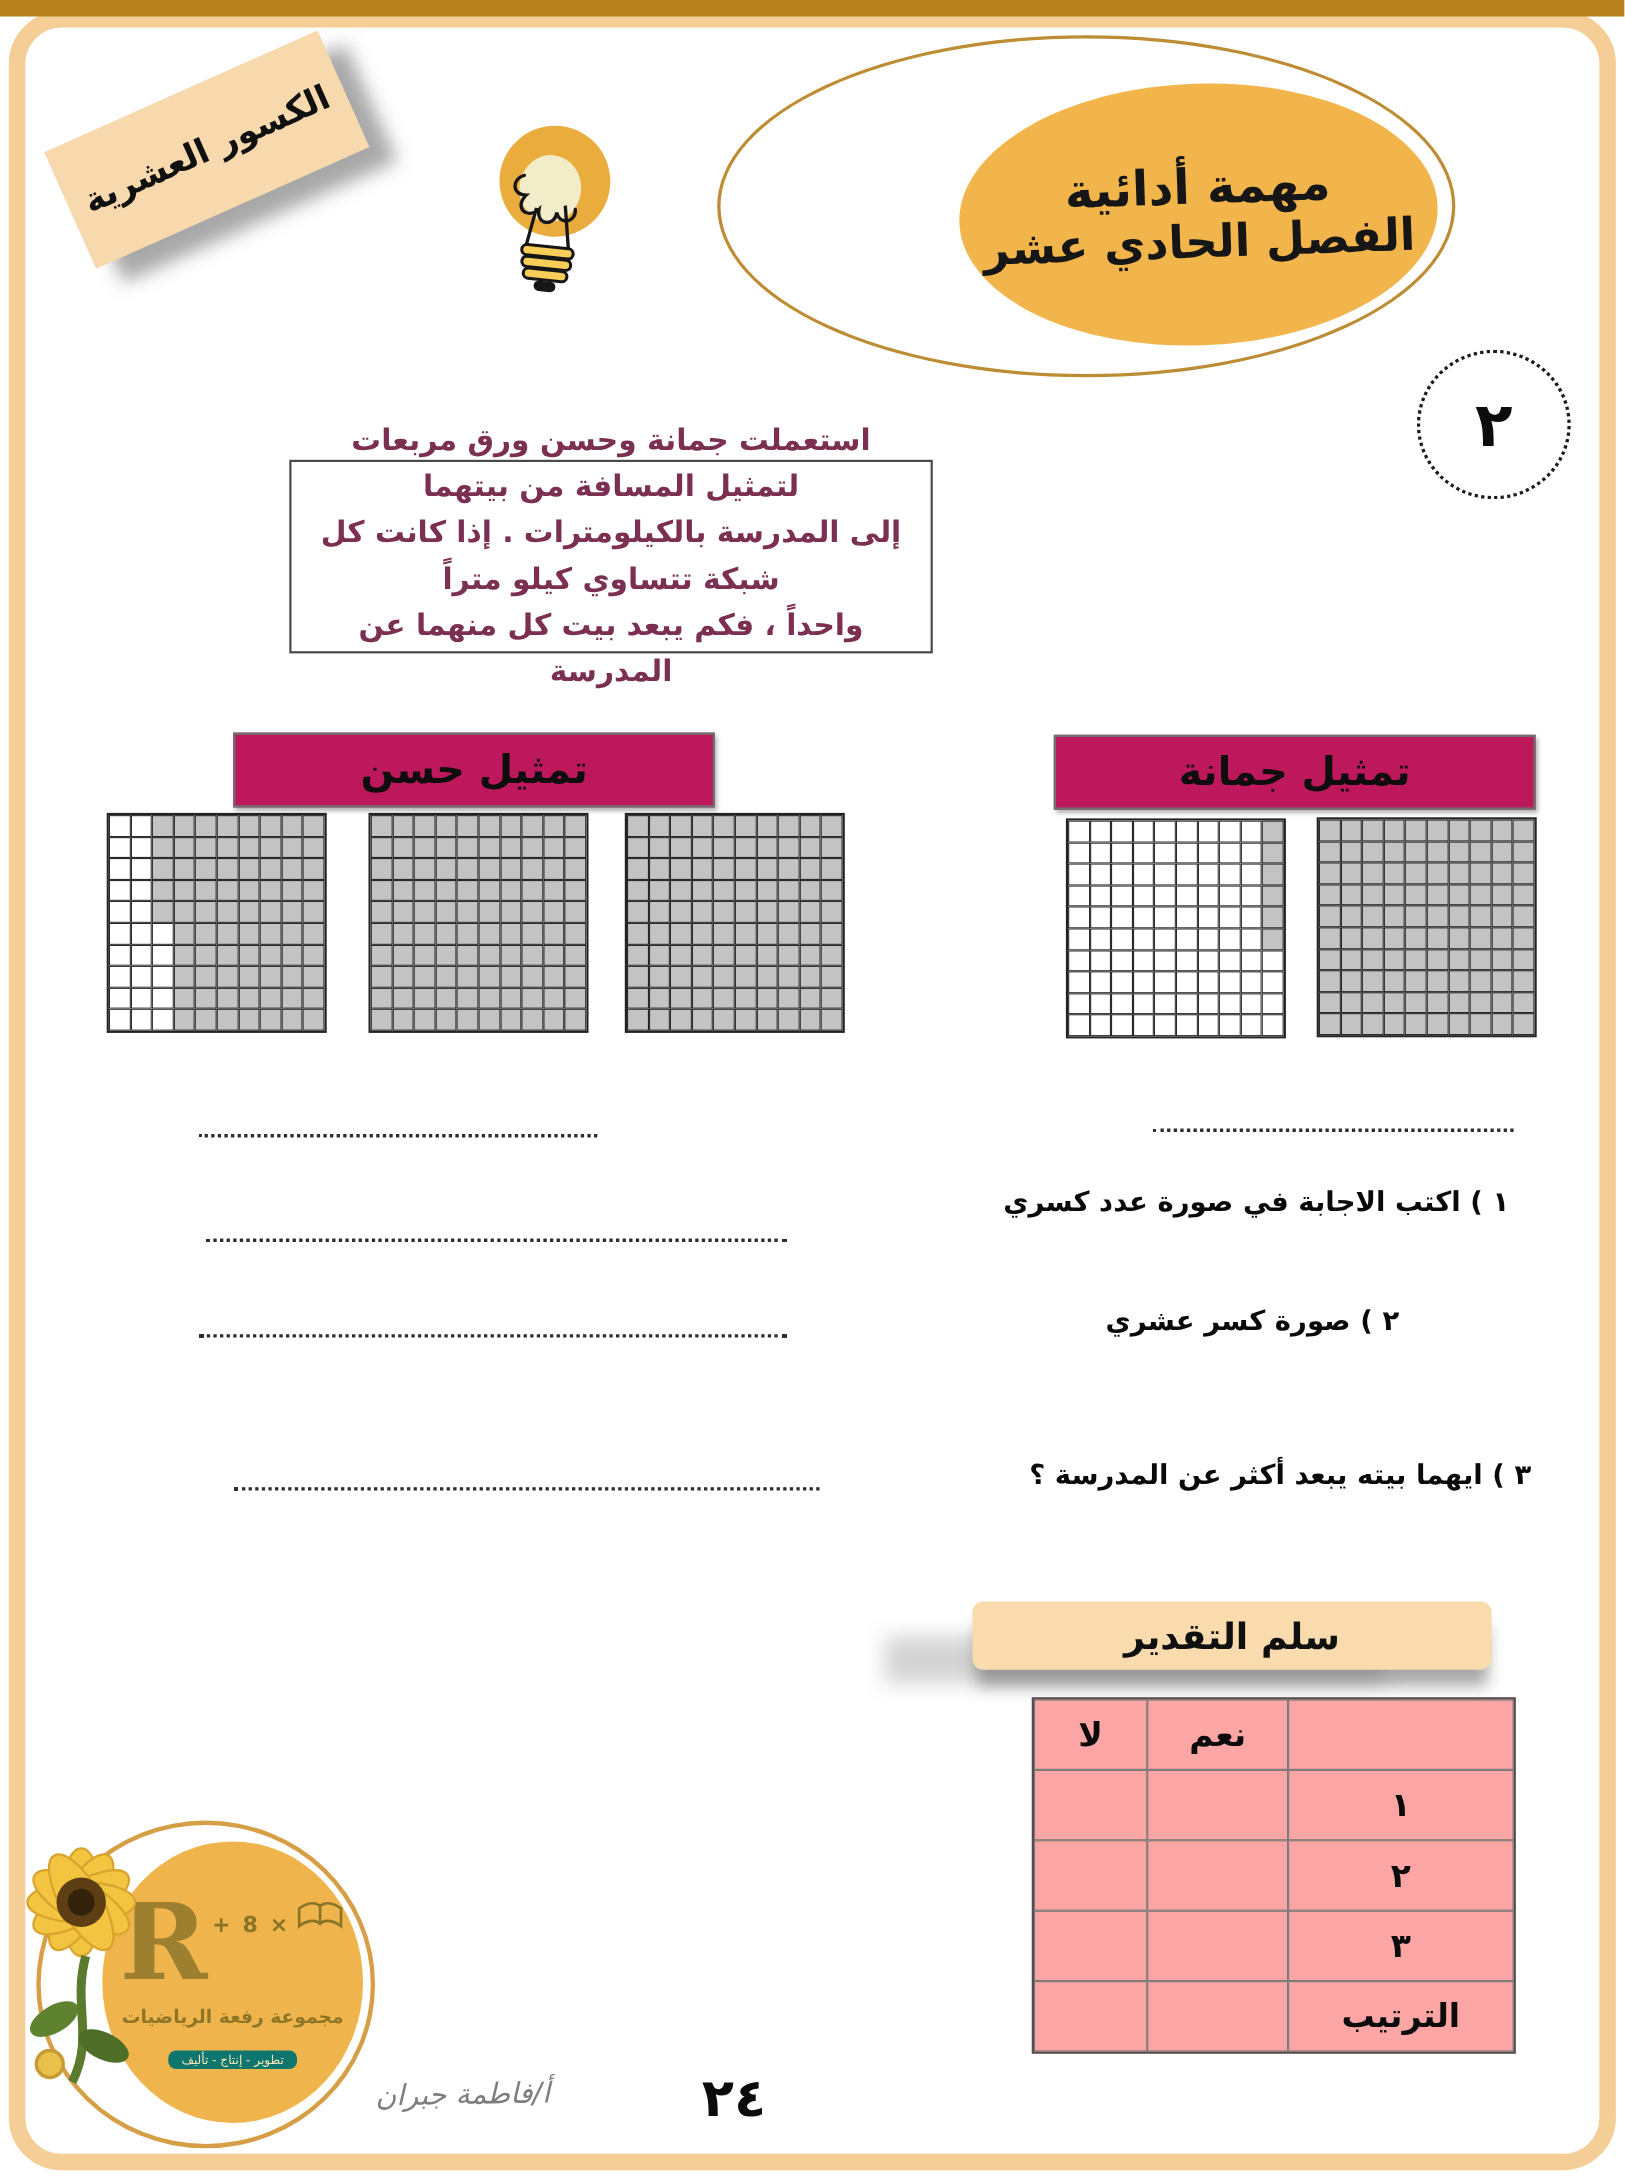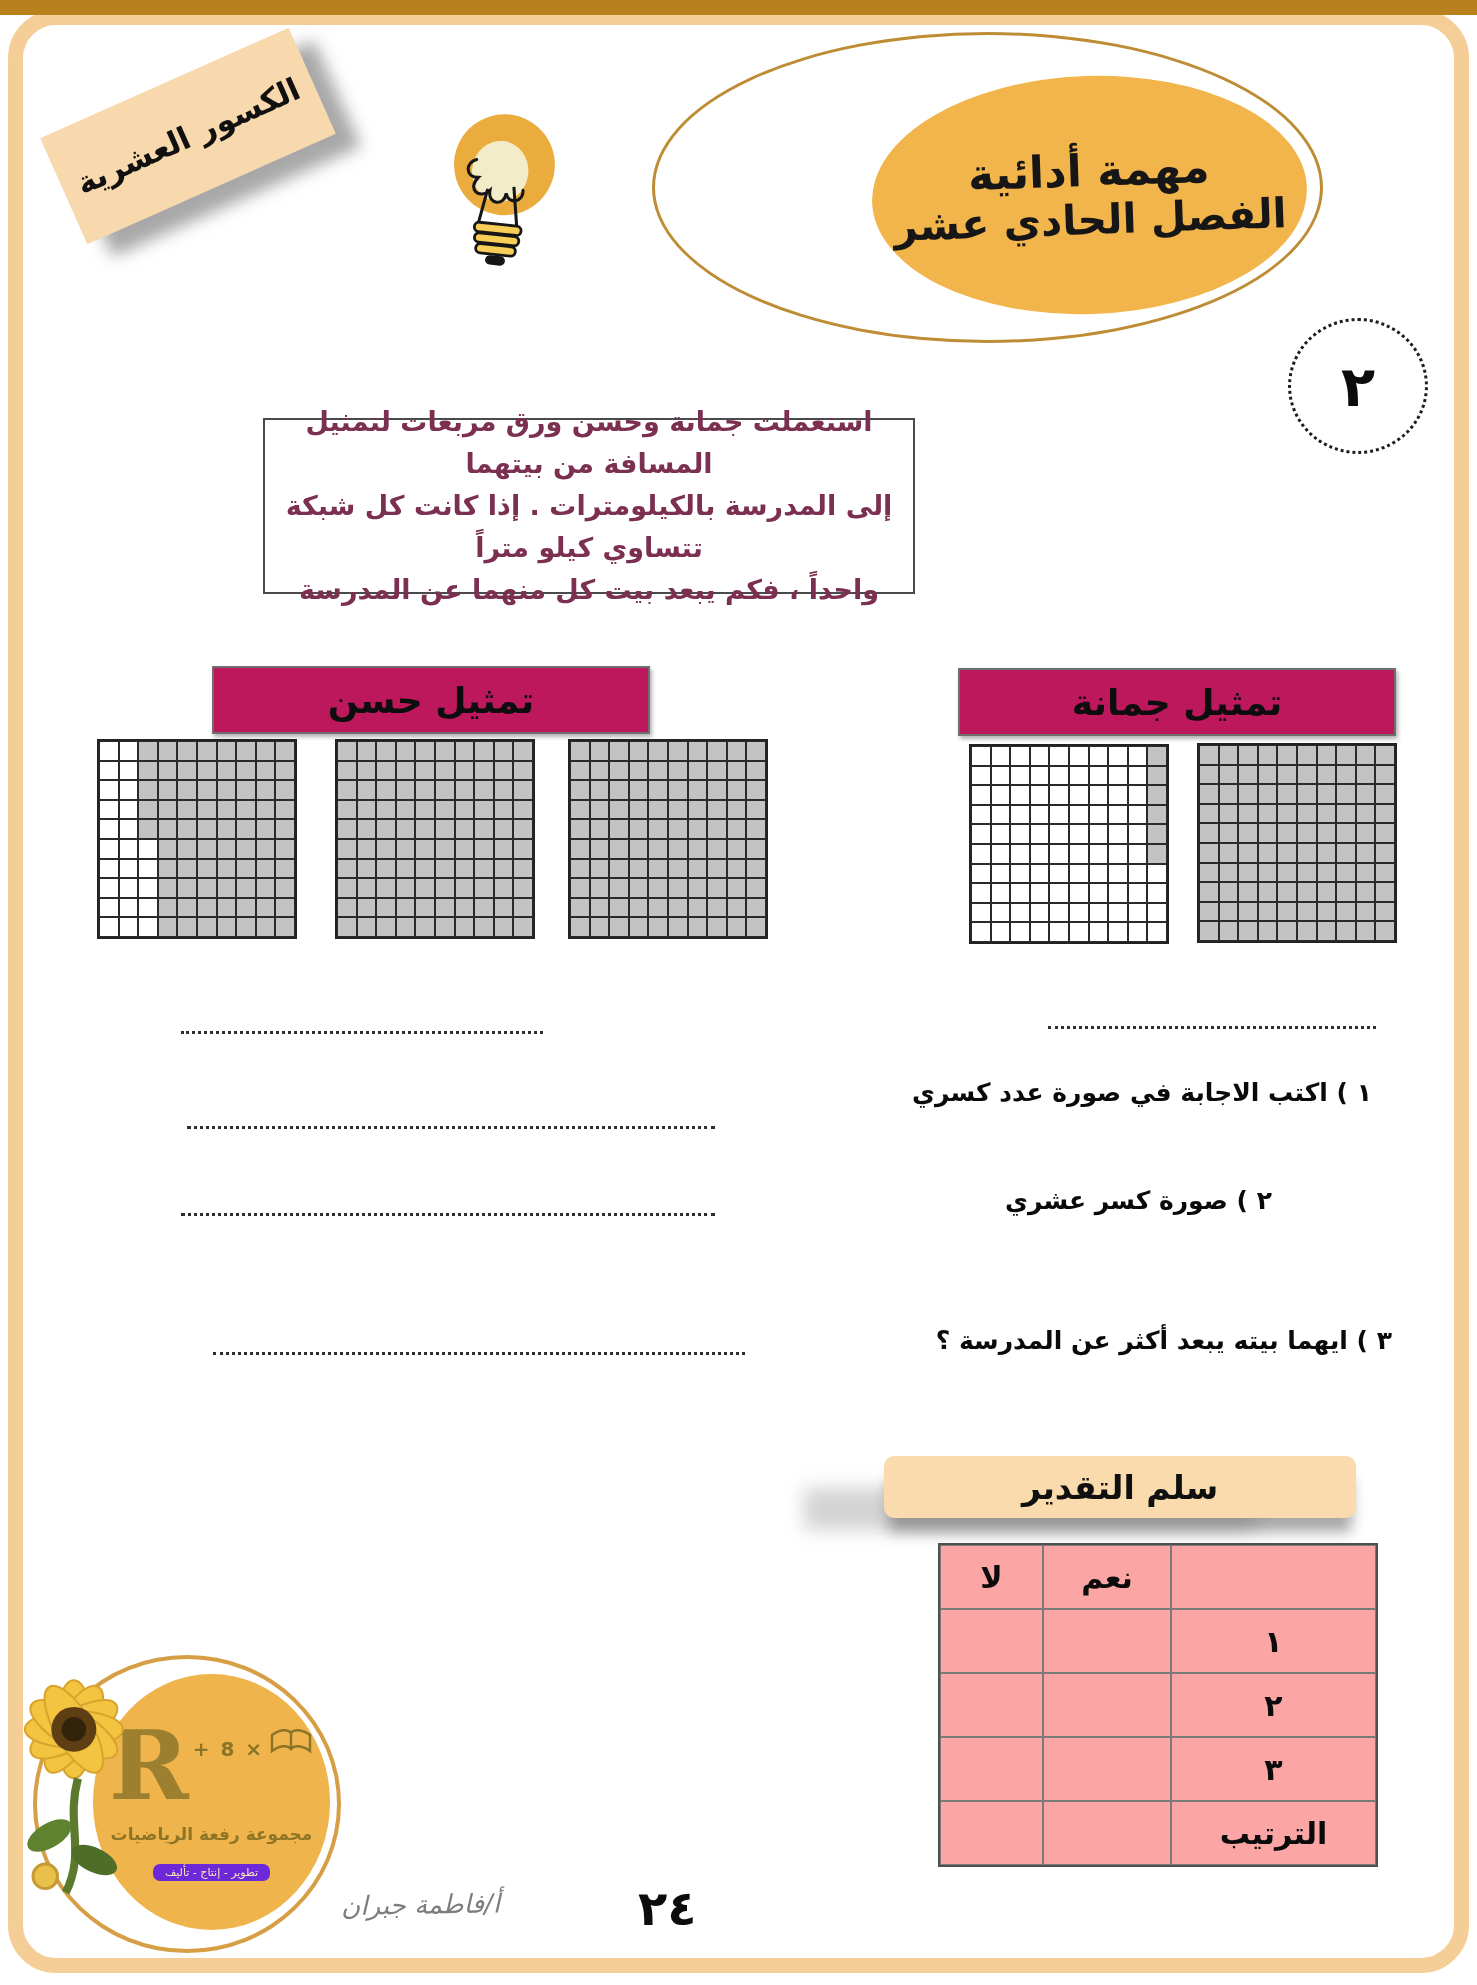--- a/index.html
+++ b/index.html
@@ -23,21 +23,21 @@
   .ellipse-fill{position:absolute;left:872px;top:76px;width:435px;height:238px;
         background:#F2B54B;border-radius:50%;display:flex;flex-direction:column;
         align-items:center;justify-content:center;transform:rotate(-2deg);}
   .ellipse-fill .t1{font-size:44px;font-weight:bold;color:#161616;line-height:1.15;}
   .ellipse-fill .t2{font-size:41px;font-weight:bold;color:#161616;line-height:1.15;}
   
   .task-circle{position:absolute;left:1288px;top:318px;width:134px;height:130px;
         border:3px dotted #1c1c1c;border-radius:50%;display:flex;align-items:center;
         justify-content:center;font-size:56px;font-weight:bold;color:#0c0c0c;}
   
-  .problem-box{position:absolute;left:263px;top:418px;width:652px;height:176px;
+  .problem-box{position:absolute;left:263px;top:418px;width:585px;height:176px;
         border:2px solid #4a4a4a;background:#fff;display:flex;flex-direction:column;
         justify-content:center;padding:6px 10px;box-sizing:border-box;}
   .problem-box div{direction:rtl;text-align:center;font-size:27px;font-weight:bold;
         color:#7B3051;line-height:1.55;}
   
   .rep-label{position:absolute;width:434px;height:64px;background:#be185d;
         border:2px solid #6f6f6f;box-shadow:2px 3px 4px rgba(0,0,0,.3);
         display:flex;align-items:center;justify-content:center;
         font-size:36px;font-weight:bold;color:#0d0d0d;direction:rtl;}
   
@@ -64,21 +64,21 @@
   
   .logo-ring{position:absolute;left:33px;top:1655px;width:300px;height:290px;
         border:4px solid #D79F45;border-radius:50%;}
   .logo-disc{position:absolute;left:93px;top:1674px;width:237px;height:256px;
         background:#F0B44C;border-radius:50%;display:flex;flex-direction:column;
         align-items:center;justify-content:center;}
   .logo-top{display:flex;align-items:flex-start;gap:4px;}
   .logo-r{font-family:"DejaVu Serif",serif;font-size:96px;line-height:.9;color:#9C8030;font-weight:bold;}
   .logo-symbols{font-size:20px;font-weight:bold;color:#8a7428;margin-top:14px;letter-spacing:2px;}
   .logo-name{direction:rtl;font-size:17px;color:#8F7526;margin-top:14px;font-weight:bold;}
-  .logo-strip{direction:rtl;font-size:11px;color:#F6E7BD;background:#6d28d9;
+  .logo-strip{direction:rtl;font-size:11px;color:#F6E7BD;background:#0f766e;
         border-radius:7px;padding:2px 12px;margin-top:20px;text-align:right;}
   .sunflower{position:absolute;left:4px;top:1664px;width:205px;height:245px;}
   .signature{position:absolute;left:300px;top:1890px;width:200px;direction:rtl;
         font-size:26px;color:#7d7d7d;font-style:italic;transform:rotate(-1deg);}
   .pagenum{position:absolute;left:638px;top:1880px;font-size:48px;font-weight:bold;
         letter-spacing:12px;color:#0c0c0c;direction:rtl;}
 </style>
 </head>
 <body>
 

